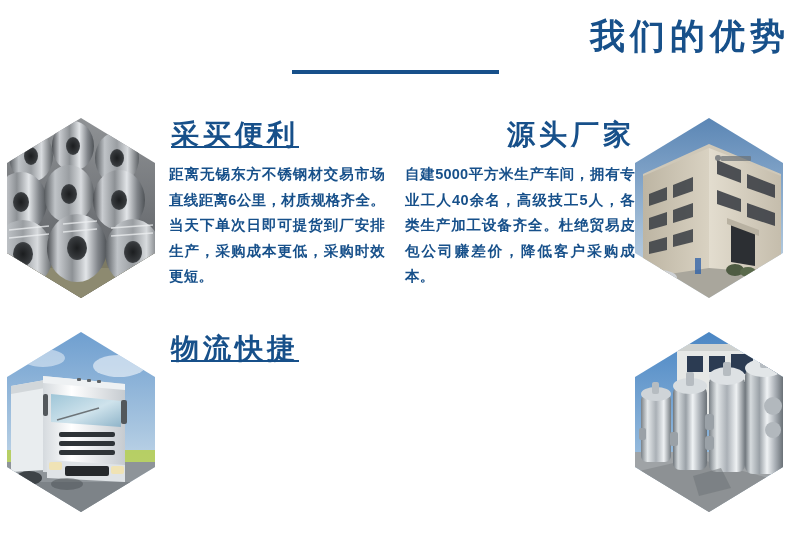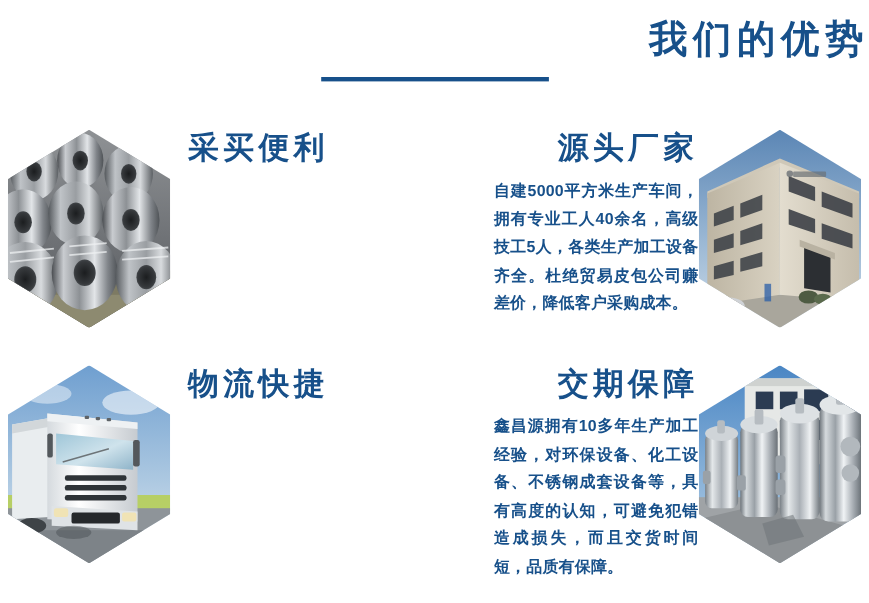--- a/index.html
+++ b/index.html
@@ -96,32 +96,32 @@
 
   .card-heading {
     font-size: 28px;
     font-weight: bold;
     color: #17508a;
     letter-spacing: 4px;
     line-height: 38px;
     margin-bottom: 8px;
     white-space: nowrap;
   }
-  .card.img-left .card-heading { padding-left: 2px; }
+  .card.img-left .card-heading { padding-left: 2px; text-decoration: underline; }
 
   .card-body {
     font-size: 14.5px;
     font-weight: bold;
     color: #17508a;
     line-height: 25.5px;
     letter-spacing: 0.2px;
     text-align: justify;
     text-justify: inter-ideograph;
   }
-  .card.img-right .card-body { text-align: justify; margin-left: 44px; }
+  .card.img-right .card-body { text-align: justify; }
 </style>
 </head>
 <body>
 
 <div id="page">
 
   <div class="page-header">
     <div class="page-title">我们的优势</div>
     <div class="title-underline"></div>
   </div>
@@ -196,20 +196,21 @@
               <path d="M56 106 L90 103"></path>
                 <path d="M56 114 L90 111"></path>
               <path d="M104 110 L146 107"></path>
                 <path d="M104 118 L146 115"></path>
             </g>
           </svg>
         </div>
       </div>
       <div class="card-text">
         <div class="card-heading">采买便利</div>
+        <div class="card-body">距离无锡东方不锈钢材交易市场直线距离6公里，材质规格齐全。当天下单次日即可提货到厂安排生产，采购成本更低，采购时效更短。</div>
       </div>
     </div>
 
     <div class="card img-right card-r1c2">
       <div class="hex-wrap">
         <div class="hex">
           <svg viewBox="0 0 148 180" preserveAspectRatio="none" aria-hidden="true">
             <defs>
               <linearGradient id="sky2" x1="0" y1="0" x2="0" y2="1">
                 <stop offset="0%" stop-color="#5b86b5"></stop>
@@ -413,20 +414,16 @@
               <ellipse cx="129" cy="36" rx="19" ry="9" fill="#e2e6e8"></ellipse>
               <rect x="125" y="22" width="8" height="14" rx="2" fill="#b6bcc1"></rect>
               <circle cx="138" cy="74" r="9" fill="#b2b8bd"></circle>
               <circle cx="138" cy="98" r="8" fill="#b2b8bd"></circle>
             </g>
 
             <polygon points="58,144 86,136 96,156 64,164" fill="#6f7478" opacity="0.55"></polygon>
           </svg>
         </div>
       </div>
-      <div class="card-text">
-        <div class="card-heading">交期保障</div>
-        <div class="card-body">鑫昌源拥有10多年生产加工经验，对环保设备、化工设备、不锈钢成套设备等，具有高度的认知，可避免犯错造成损失，而且交货时间短，品质有保障。</div>
-      </div>
     </div>
 
   </div>
 </div>
 
 </body></html>

